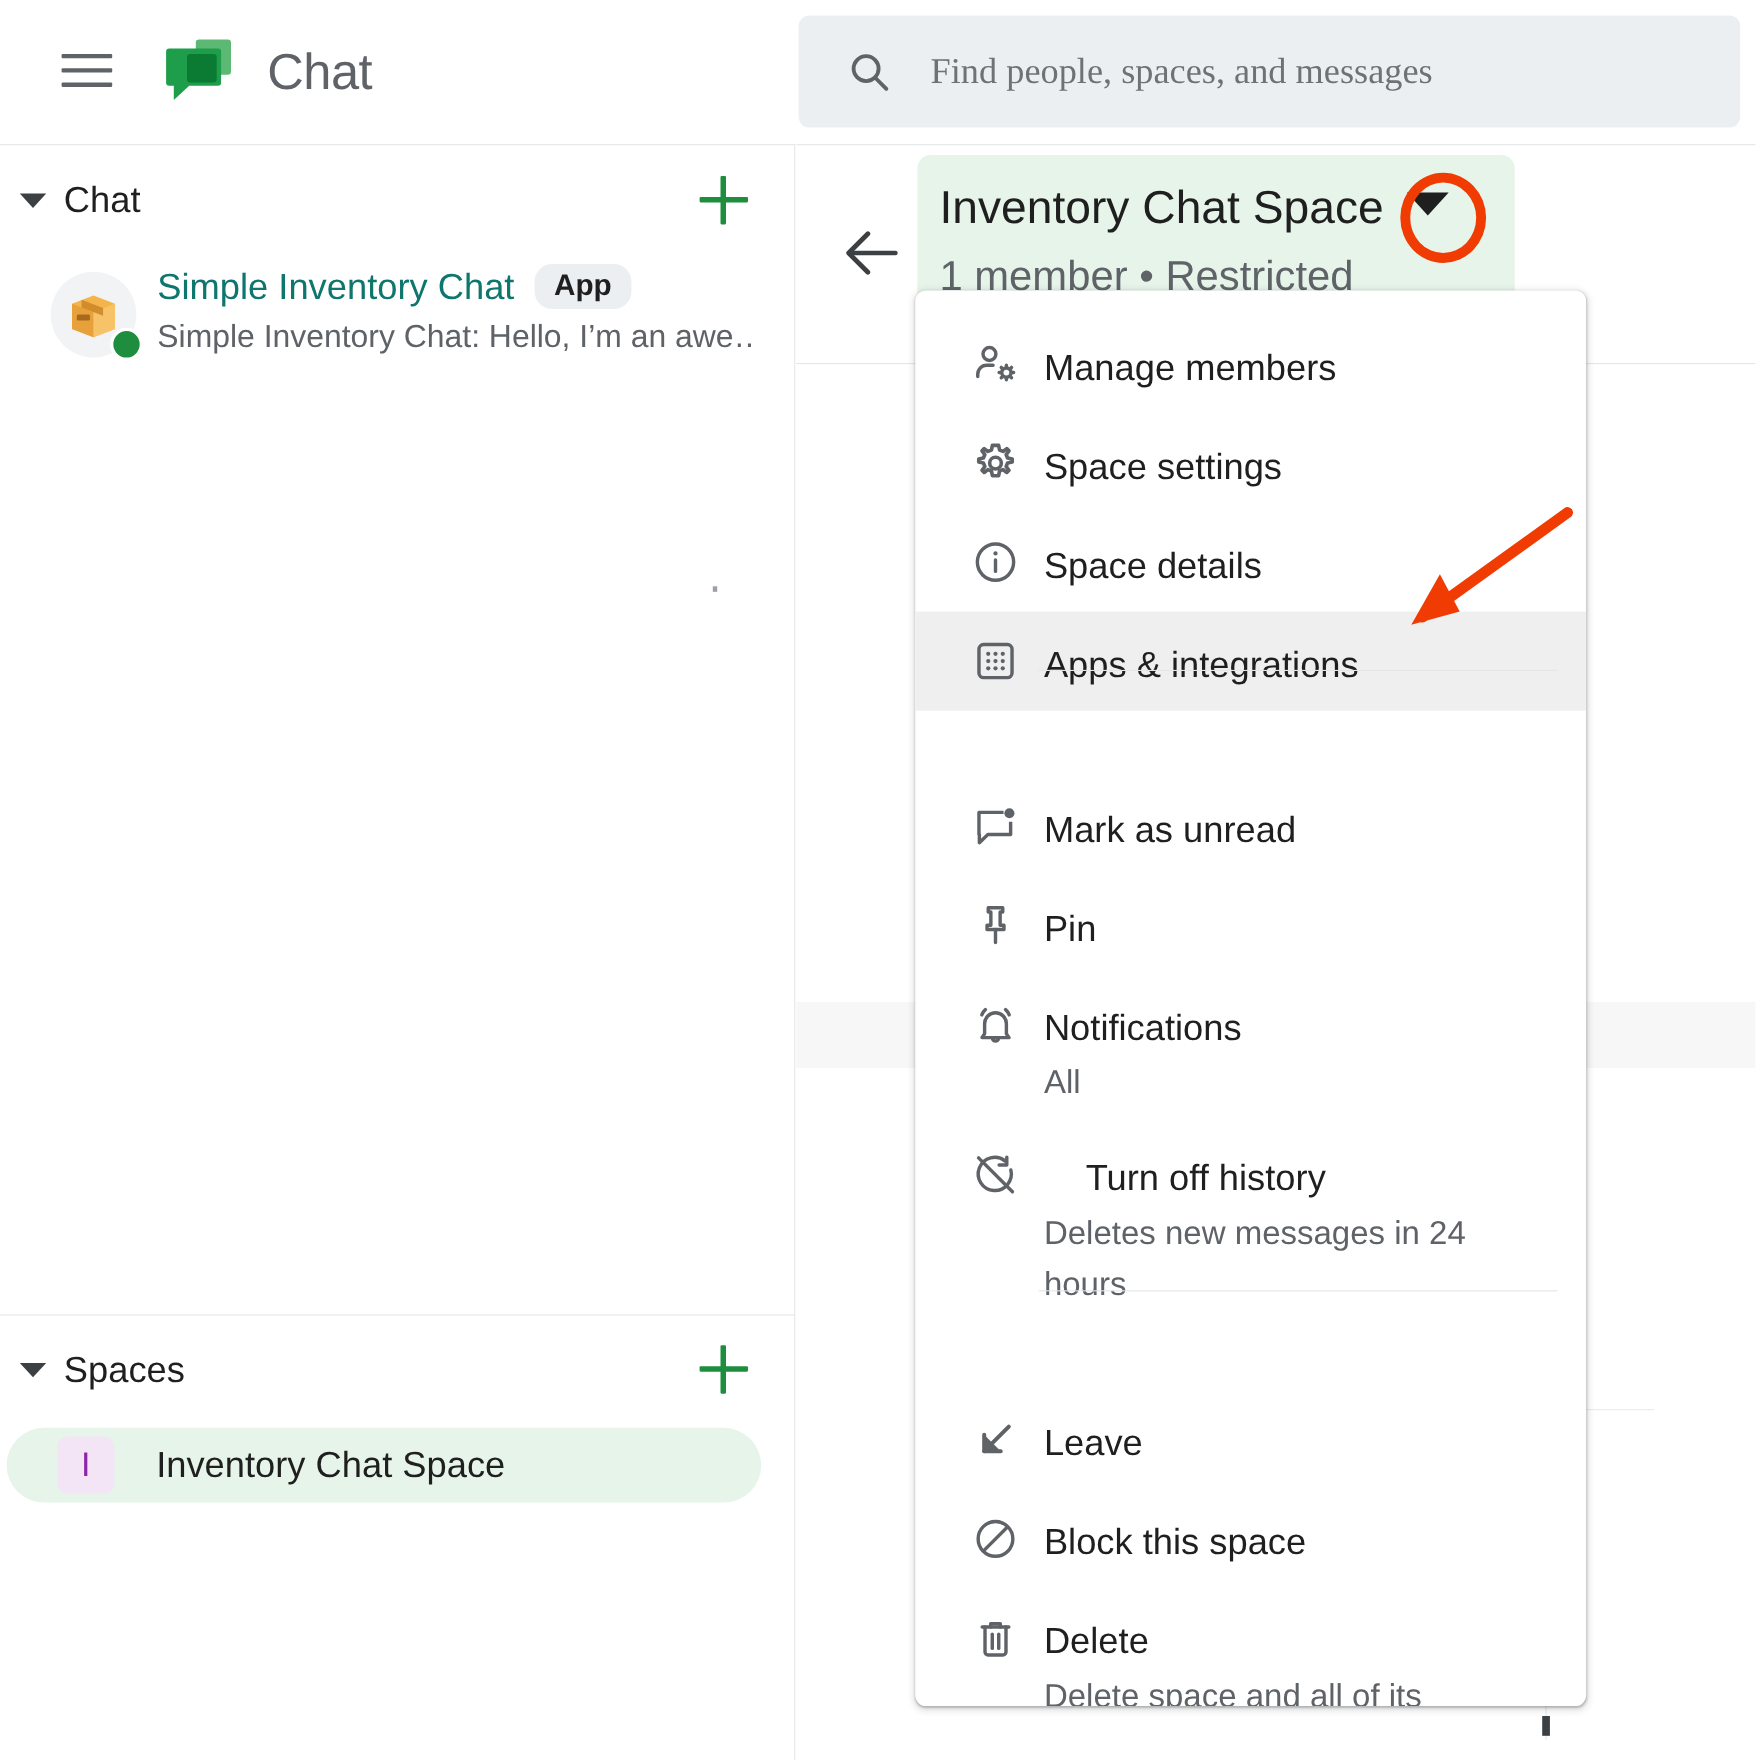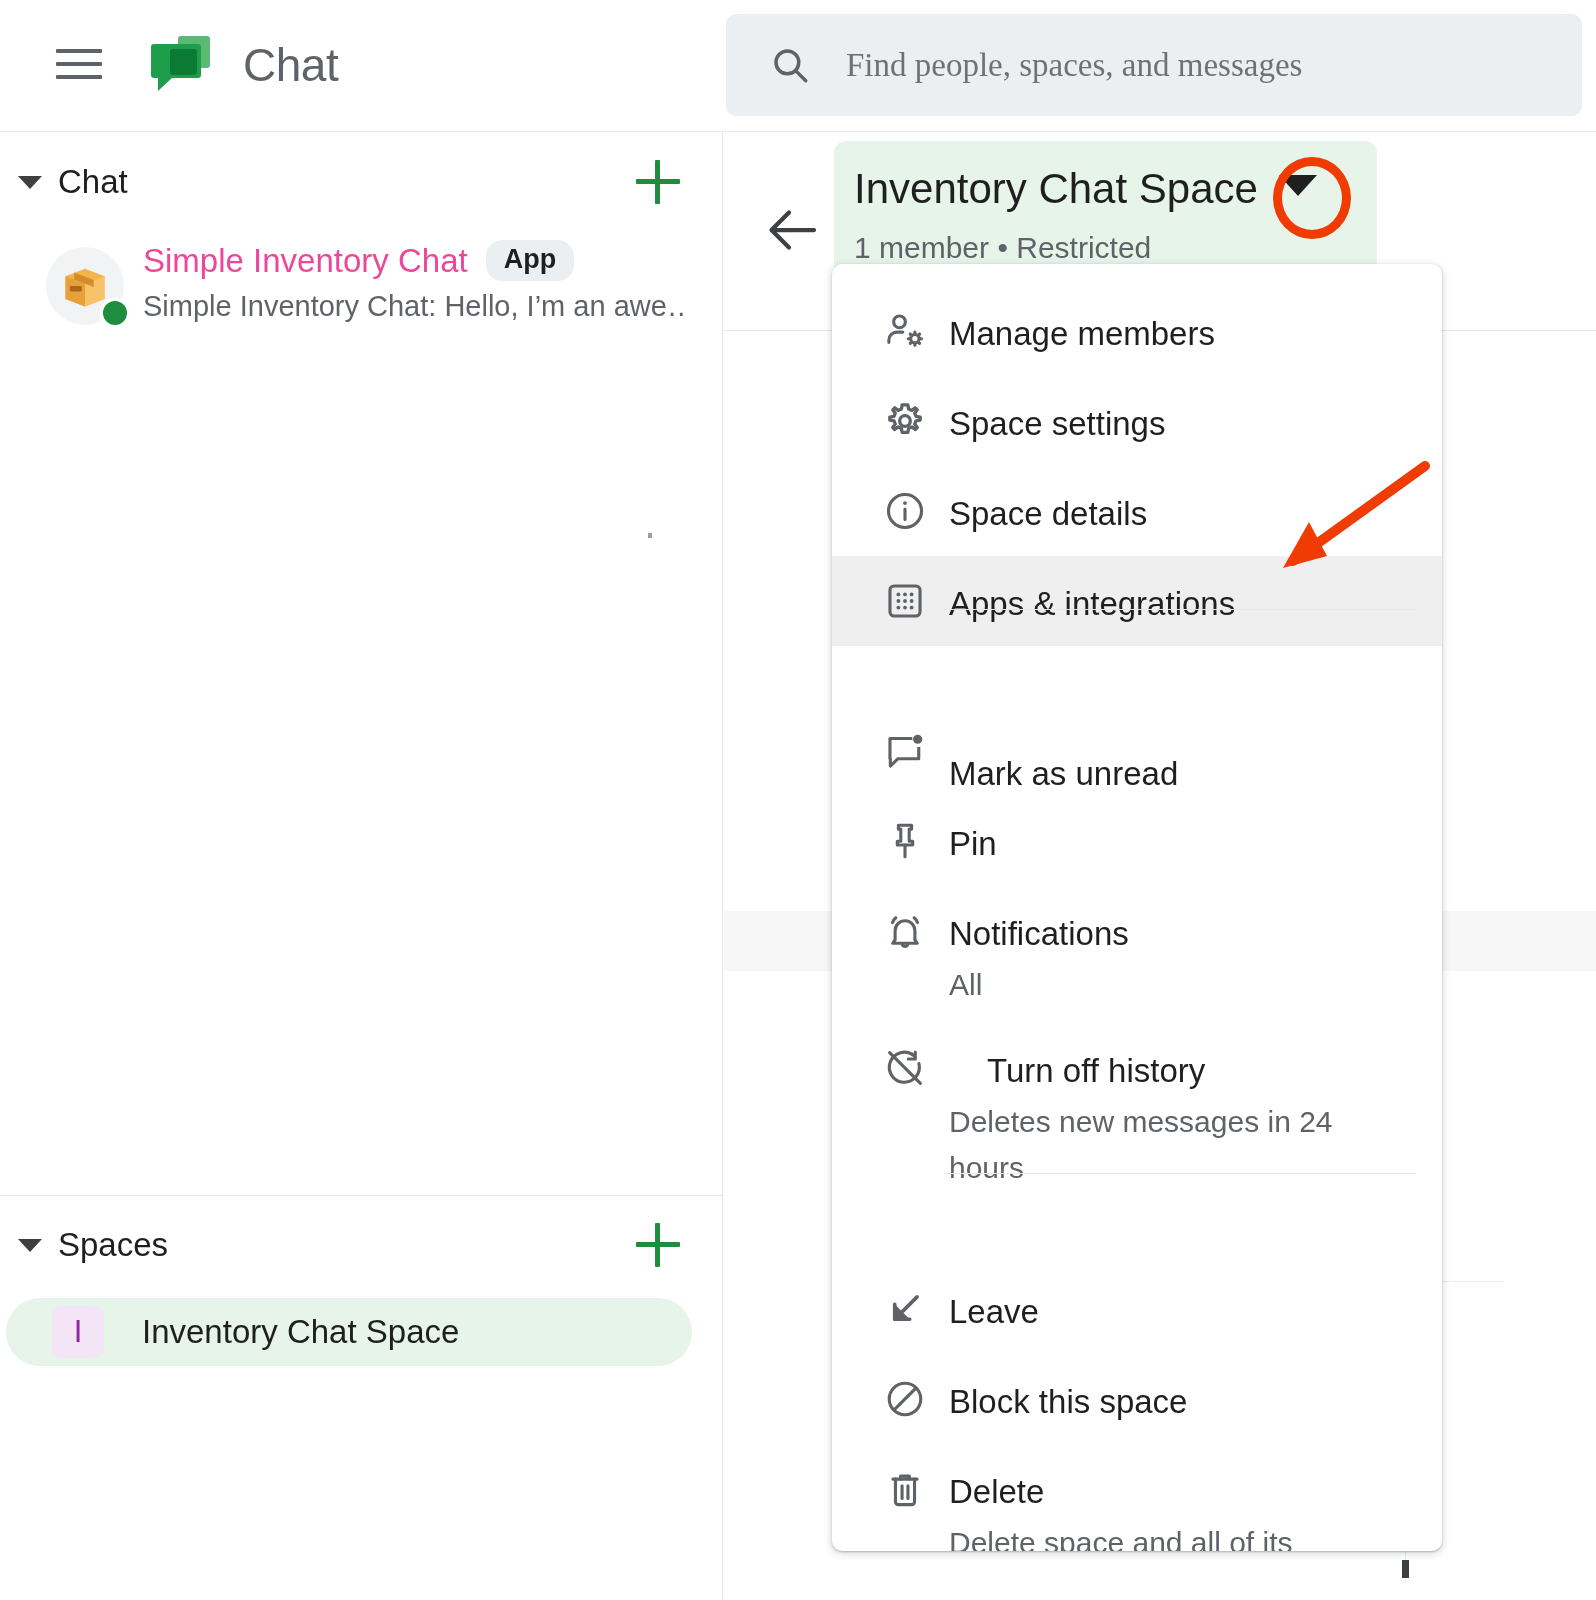--- a/index.html
+++ b/index.html
@@ -161,21 +161,21 @@
   }
   .dm-name-line {
     position: absolute;
     left: 143px; top: 8px;
     display: flex;
     align-items: center;
     gap: 18px;
   }
   .dm-name {
     font-size: 33px;
-    color: #ec4899;
+    color: #0f766e;
     white-space: nowrap;
   }
   .app-badge {
     background: #eceff1;
     border-radius: 16px;
     padding: 4px 18px 6px 18px;
     font-size: 27px;
     font-weight: bold;
     color: #1f1f1f;
   }
@@ -261,21 +261,21 @@
   .space-header-title {
     position: absolute;
     left: 20px; top: 24px;
     font-size: 42px;
     color: #1f1f1f;
     white-space: nowrap;
   }
   .space-header-sub {
     position: absolute;
     left: 20px; top: 90px;
-    font-size: 30px;
+    font-size: 38px;
     color: #5f6368;
     white-space: nowrap;
   }
   .header-chevron {
     position: absolute;
     left: 445px; top: 34px;
     width: 0; height: 0;
     border-left: 19px solid transparent;
     border-right: 19px solid transparent;
     border-top: 21px solid #1f1f1f;
@@ -546,21 +546,21 @@
 
     <div class="menu-divider" style="top:345px;"></div>
 
     <div class="menu-item" style="height:90px; margin-top:60px;">
       <span class="mi-icon" style="top:21px;">
         <svg width="44" height="44" viewBox="0 0 24 24" fill="none" stroke="#5f6368" stroke-width="1.7" stroke-linejoin="round">
           <path d="M19.5 9.8 v6.4 h-11.3 l-4.2 4 v-4 h-0.2 v-11 h12.2"></path>
           <circle cx="18.9" cy="5.6" r="2.5" fill="#5f6368" stroke="none"></circle>
         </svg>
       </span>
-      <span class="mi-label" style="top:29px;margin-top:20px;">Mark as unread</span>
+      <span class="mi-label" style="top:29px;">Mark as unread</span>
     </div>
 
     <div class="menu-item" style="height:90px;">
       <span class="mi-icon" style="top:21px;">
         <svg width="44" height="44" viewBox="0 0 24 24" fill="none" stroke="#5f6368" stroke-width="1.7" stroke-linejoin="round" stroke-linecap="round">
           <path d="M8.4 3.4 h7.2 v2.1 h-1.3 v6.6 h1.9 v2.1 h-8.4 v-2.1 h1.9 v-6.6 h-1.3 z"></path>
           <line x1="12" y1="14.2" x2="12" y2="20.6"></line>
         </svg>
       </span>
       <span class="mi-label" style="top:29px;">Pin</span>

